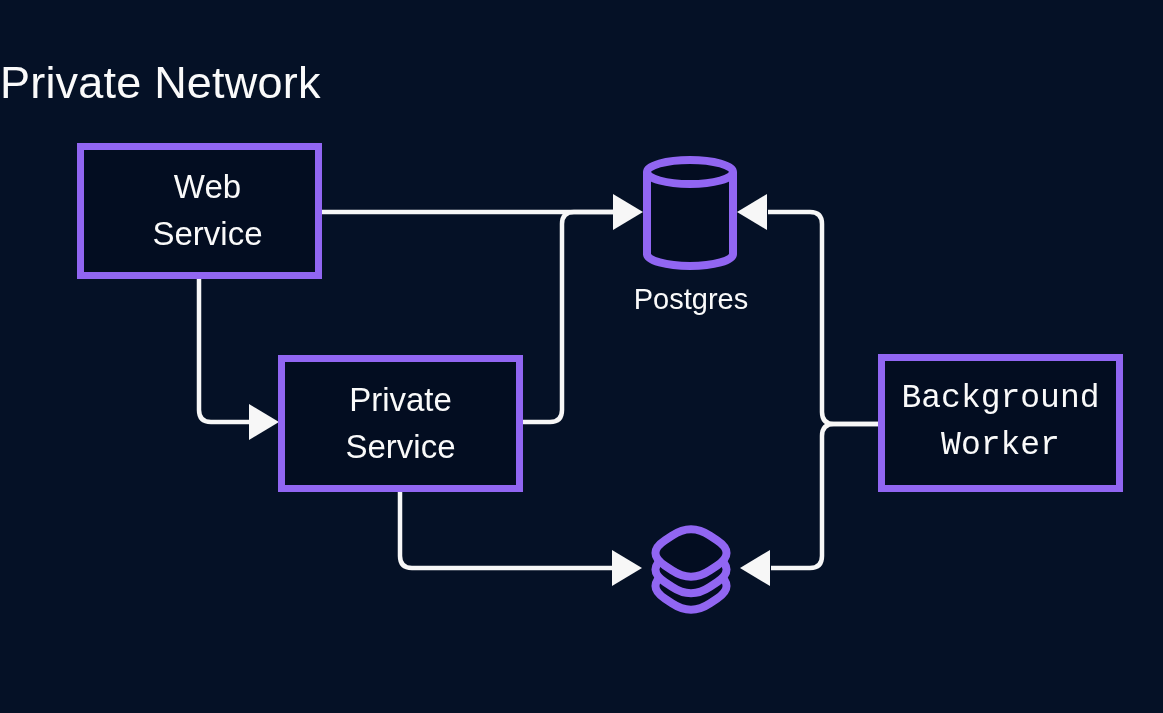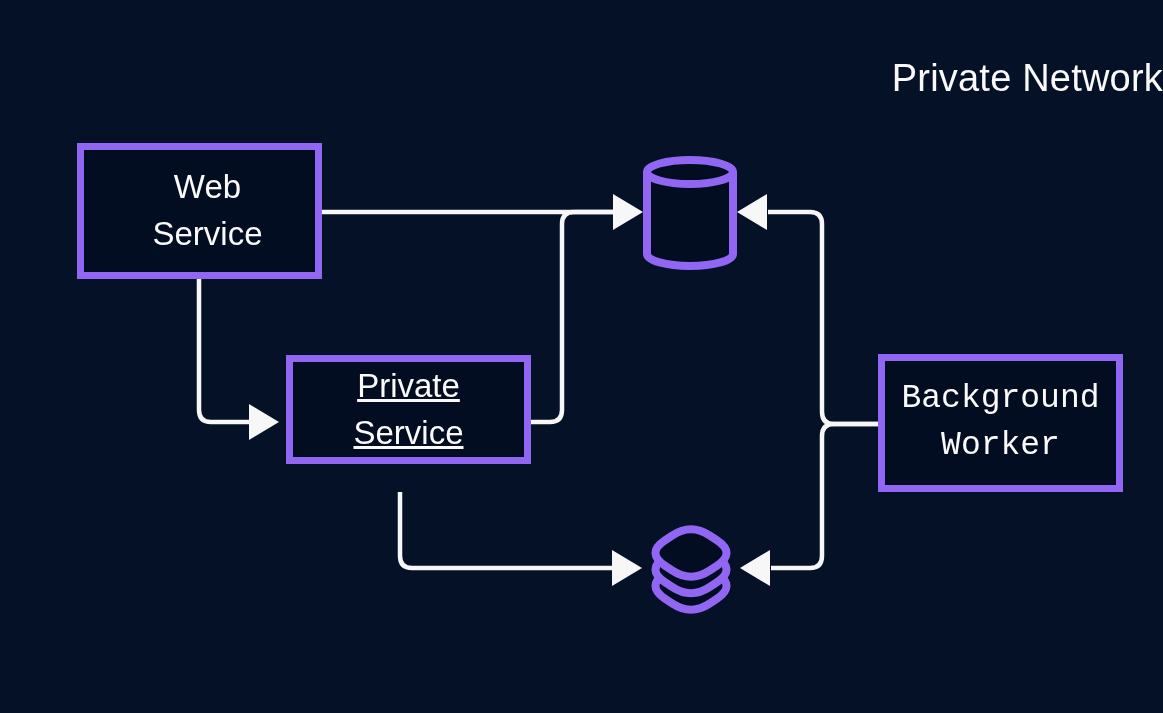--- a/index.html
+++ b/index.html
@@ -21,22 +21,22 @@
     width: 1163px;
     height: 713px;
     background: var(--background);
     overflow: hidden;
   }
   .diagram-title {
     position: absolute;
     top: 57px;
     left: 0;
     width: 1163px;
-    text-align: right;
-    font-size: 38px;
+    text-align: left;
+    font-size: 45px;
     font-weight: 400;
     letter-spacing: 0.2px;
     color: var(--text);
   }
   svg.layer {
     position: absolute;
     top: 0;
     left: 0;
     width: 1163px;
     height: 713px;
@@ -62,21 +62,21 @@
     justify-content: center;
     text-align: center;
   }
   .node .node-label {
     white-space: pre-line;
     font-size: 33px;
     line-height: 1.42;
     color: var(--text);
   }
   .node-web        { left: 77px;  top: 143px; width: 245px; height: 136px; padding-left: 16px; }
-  .node-private    { left: 286px; top: 355px; width: 245px; height: 109px; text-decoration: underline; }
+  .node-private    { left: 278px; top: 355px; width: 245px; height: 137px; }
   .node-worker     { left: 878px; top: 354px; width: 245px; height: 138px; font-family: Liberation Mono, monospace; }
   .icon-label {
     position: absolute;
     width: 260px;
     text-align: center;
     font-size: 29px;
     color: var(--text);
   }
   .label-postgres  { left: 561px; top: 283px; }
   .label-keyvalue  { left: 561px; top: 636px; }
@@ -127,14 +127,15 @@
   <div class="node node-private">
     <span class="node-label">Private
 Service</span>
   </div>
 
   <div class="node node-worker">
     <span class="node-label">Background
 Worker</span>
   </div>
 
+  <div class="icon-label label-postgres">Postgres</div>
 
 </div>
 
 </body></html>

